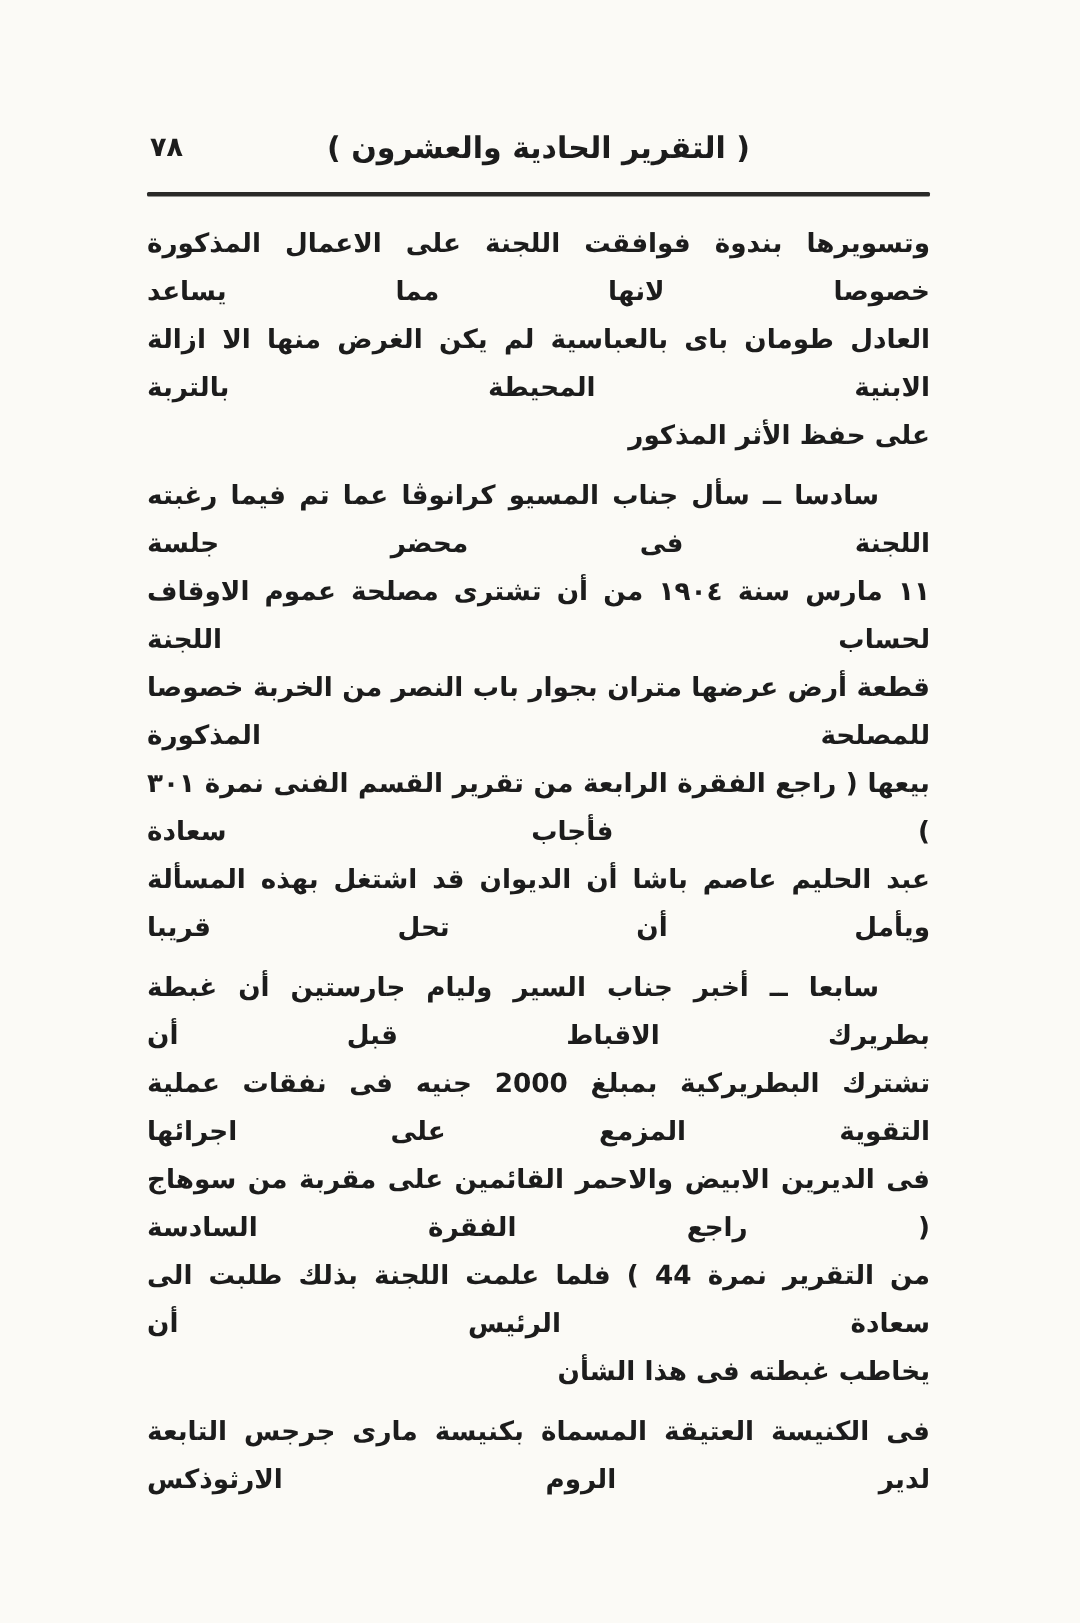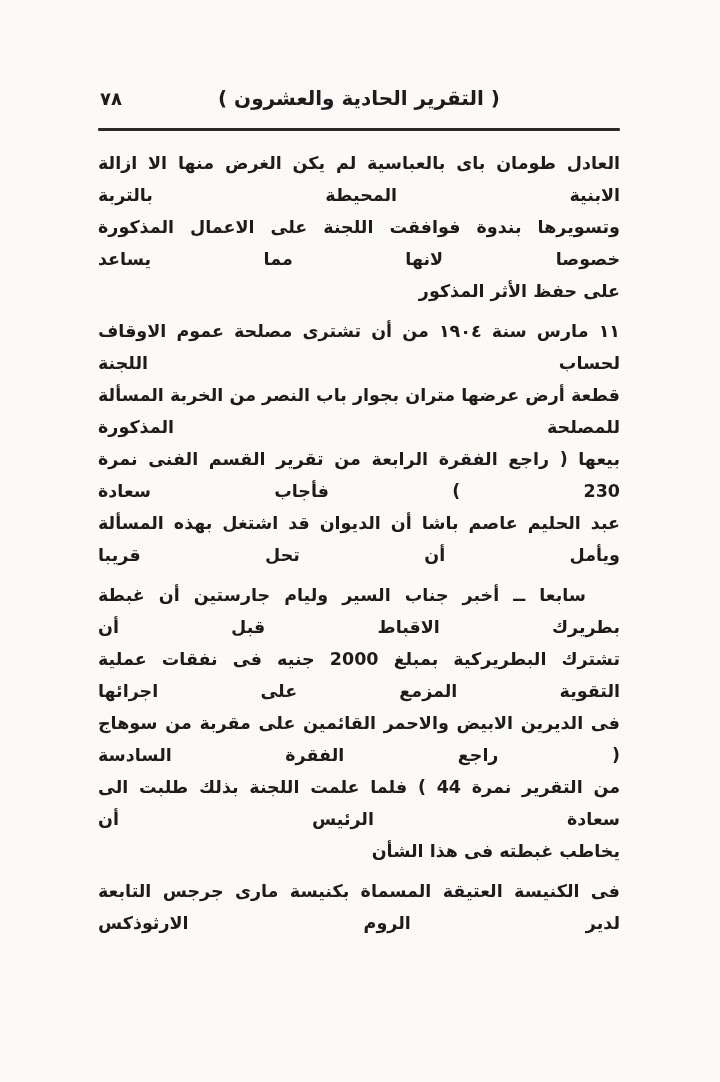--- a/index.html
+++ b/index.html
@@ -72,29 +72,30 @@
   <div class="page-header">
     <div class="page-number">٧٨</div>
     <div class="header-title">( التقرير الحادية والعشرون )</div>
   </div>
 
   <div class="header-rule"></div>
 
   <div class="body-text">
 
     <div class="paragraph">
+      <div class="line">وتسويرها بندوة فوافقت اللجنة على الاعمال المذكورة خصوصا لانها مما يساعد</div>
       <div class="line">العادل طومان باى بالعباسية لم يكن الغرض منها الا ازالة الابنية المحيطة بالتربة</div>
-      <div class="line">وتسويرها بندوة فوافقت اللجنة على الاعمال المذكورة خصوصا لانها مما يساعد</div>
       <div class="line last">على حفظ الأثر المذكور</div>
     </div>
 
     <div class="paragraph">
+      <div class="line indent">سادسا ــ سأل جناب المسيو كرانوڤا عما تم فيما رغبته اللجنة فى محضر جلسة</div>
       <div class="line">١١ مارس سنة ١٩٠٤ من أن تشترى مصلحة عموم الاوقاف لحساب اللجنة</div>
-      <div class="line">قطعة أرض عرضها متران بجوار باب النصر من الخربة المسألة للمصلحة المذكورة</div>
-      <div class="line">بيعها ( راجع الفقرة الرابعة من تقرير القسم الفنى نمرة 230 ) فأجاب سعادة</div>
+      <div class="line">قطعة أرض عرضها متران بجوار باب النصر من الخربة خصوصا للمصلحة المذكورة</div>
+      <div class="line">بيعها ( راجع الفقرة الرابعة من تقرير القسم الفنى نمرة ٣٠١ ) فأجاب سعادة</div>
       <div class="line">عبد الحليم عاصم باشا أن الديوان قد اشتغل بهذه المسألة ويأمل أن تحل قريبا</div>
     </div>
 
     <div class="paragraph">
       <div class="line indent">سابعا ــ أخبر جناب السير وليام جارستين أن غبطة بطريرك الاقباط قبل أن</div>
       <div class="line">تشترك البطريركية بمبلغ 2000 جنيه فى نفقات عملية التقوية المزمع على اجرائها</div>
       <div class="line">فى الديرين الابيض والاحمر القائمين على مقربة من سوهاج ( راجع الفقرة السادسة</div>
       <div class="line">من التقرير نمرة 44 ) فلما علمت اللجنة بذلك طلبت الى سعادة الرئيس أن</div>
       <div class="line last">يخاطب غبطته فى هذا الشأن</div>
     </div>

